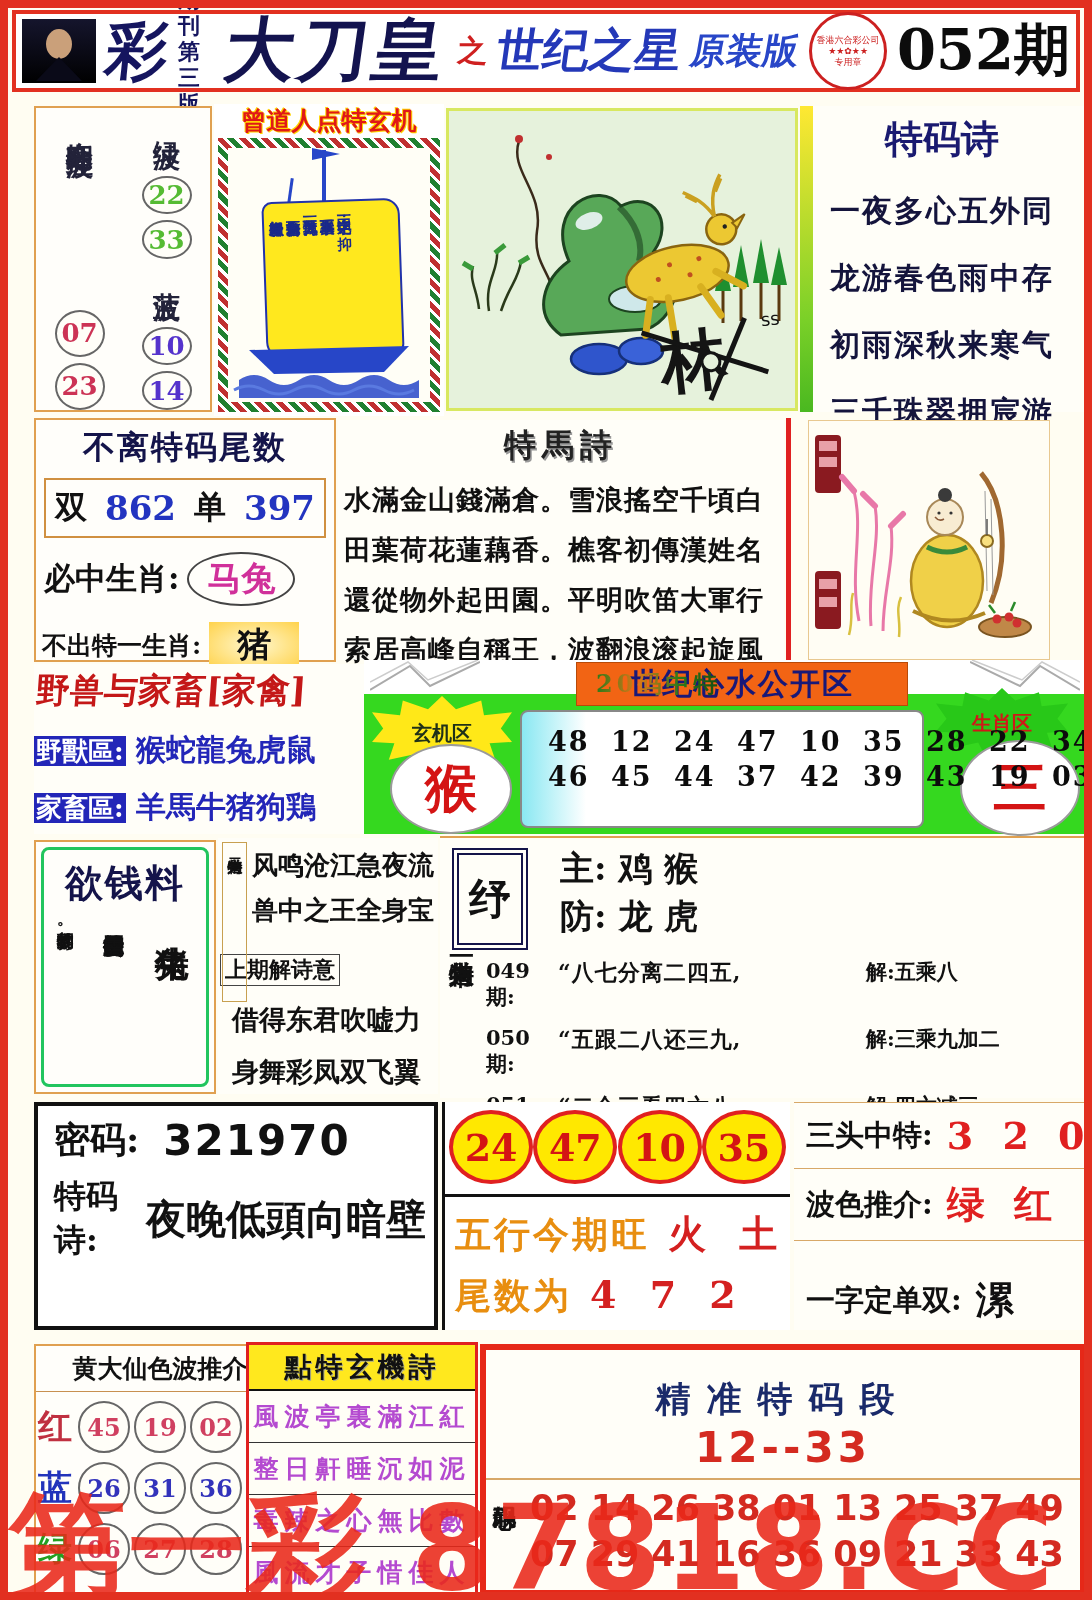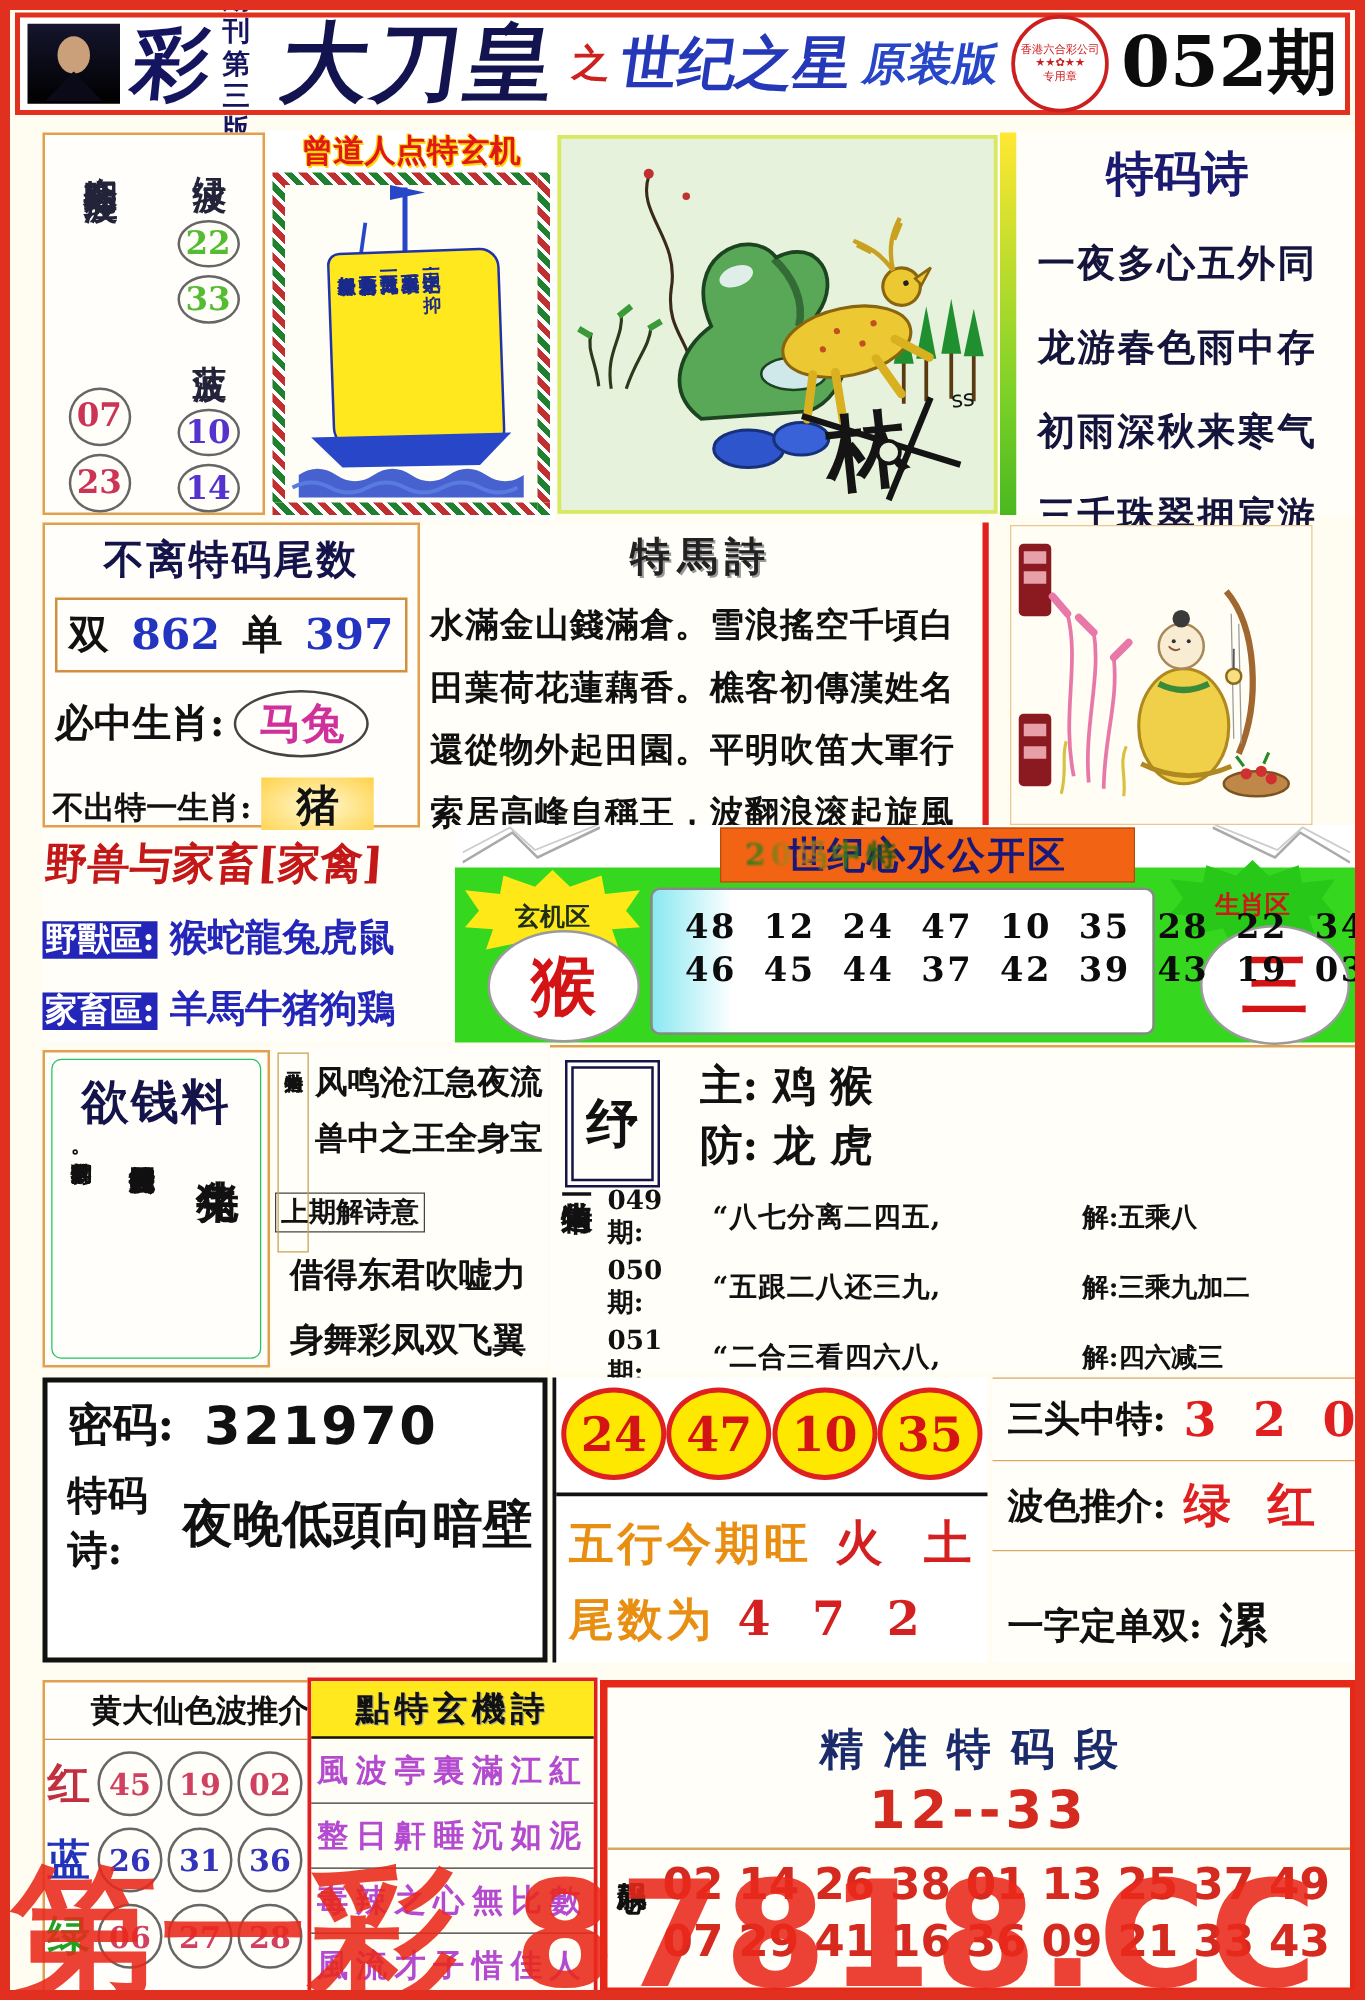--- a/index.html
+++ b/index.html
@@ -78,35 +78,35 @@
   .hz-circle{position:absolute;background:#fff;border:2px solid #9a9a9a;border-radius:50%;
      display:flex;align-items:center;justify-content:center;font-weight:bold;color:#d41414;}
   .scroll{position:absolute;left:156px;top:50px;width:404px;height:118px;background:linear-gradient(90deg,#8ae8f2,#fff 16%);
      border:2px solid #888;border-radius:8px;box-sizing:border-box;padding:10px 4px 4px 26px;}
   .scroll-row{font-size:27px;font-weight:bold;letter-spacing:2px;word-spacing:10px;white-space:nowrap;color:#0c0c0c;margin-top:4px;}
   .camo{position:absolute;left:232px;top:8px;font-size:24px;font-weight:bold;
      background:linear-gradient(90deg,#2a7a1a,#e07818,#2a7a1a,#184a10);-webkit-background-clip:text;background-clip:text;color:transparent;
      filter:blur(.7px);letter-spacing:4px;}
   .zig{position:absolute;top:0;width:110px;height:34px;}
   
-  .yq-inner{position:absolute;inset:5px;border:1px solid #22c55e;border-radius:8px;}
+  .yq-inner{position:absolute;inset:5px;border:3px solid #22c55e;border-radius:8px;}
   .yq-title{font-size:38px;font-weight:bold;color:#14144a;text-align:center;margin-top:8px;letter-spacing:2px;}
   .yq-cols{display:flex;flex-direction:row-reverse;justify-content:space-around;margin-top:10px;height:180px;}
   
   .d2-label{position:absolute;left:4px;top:4px;border:1px solid #c8a050;padding:4px 2px;font-size:15px;font-weight:bold;height:150px;}
   .d2-line{font-size:26px;font-weight:bold;white-space:nowrap;margin:10px 0 0 34px;}
   .d2-tag{display:inline-block;border:1px solid #444;font-size:22px;font-weight:bold;padding:0 4px;margin:26px 0 0 2px;}
   .d2-line2{font-size:27px;font-weight:bold;white-space:nowrap;margin:16px 0 0 14px;}
   
   .shu-box{position:absolute;left:12px;top:10px;width:62px;height:88px;border:7px double #14144a;
      display:flex;align-items:center;justify-content:center;font-size:42px;font-weight:bold;}
   .zf-line{position:absolute;left:120px;font-size:34px;font-weight:bold;white-space:nowrap;}
   .d1-label{position:absolute;left:6px;top:104px;font-size:25px;font-weight:bold;height:156px;line-height:30px;}
   .d1-rows{position:absolute;left:46px;top:106px;right:10px;}
-  .d1-row{display:flex;align-items:center;margin-top:3px;font-weight:bold;gap:12px;}
+  .d1-row{display:flex;align-items:flex-start;margin-top:14px;font-weight:bold;}
   .d1-issue{font-size:21px;width:72px;}
   .d1-poem{font-size:22px;flex:1;letter-spacing:1px;}
   .d1-jie{font-size:21px;width:210px;}
   
   .mt-row{display:flex;align-items:center;margin:10px 8px 0 16px;font-weight:bold;}
   .mt-label{font-size:36px;}
   .mt-glyph{width:200px;height:88px;background:#000;margin-left:18px;}
   .mt-code{font-size:42px;letter-spacing:2px;margin-left:24px;font-family:"DejaVu Sans",sans-serif;}
   .mt-poem{font-size:40px;margin-left:10px;white-space:nowrap;}
   

